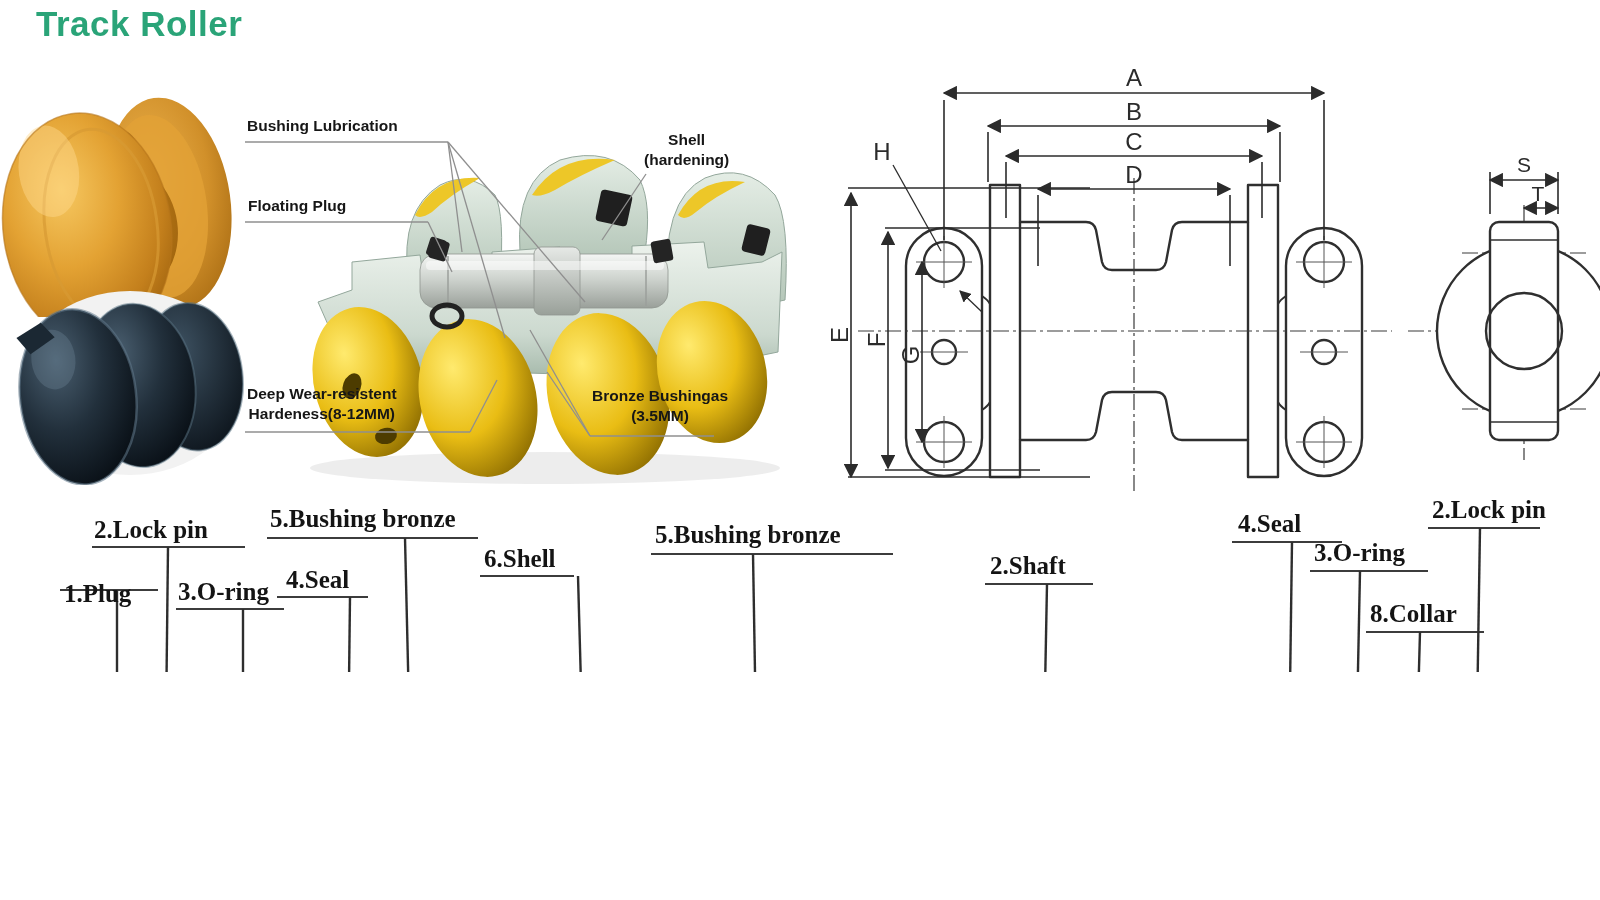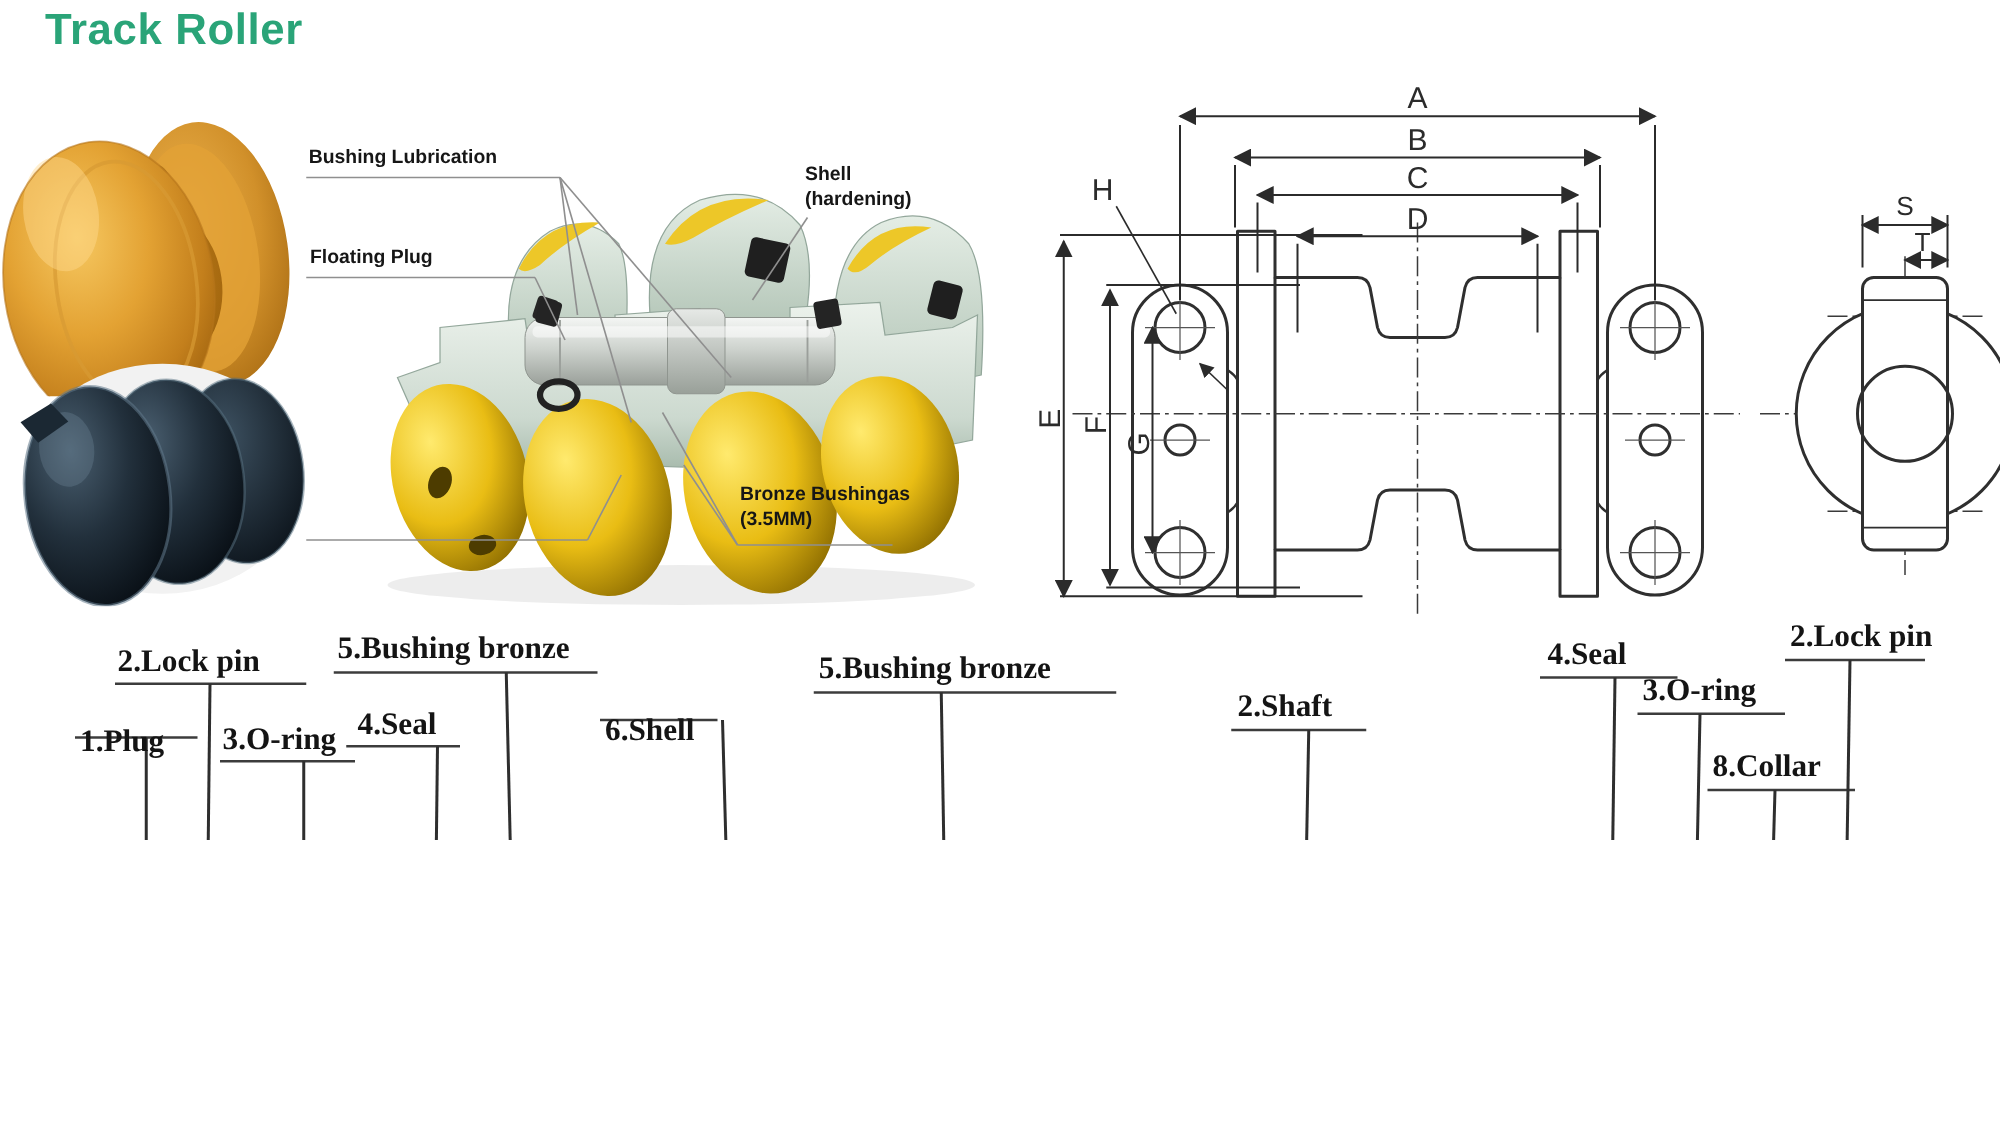--- a/index.html
+++ b/index.html
@@ -1,17 +1,17 @@
 <!DOCTYPE html>
 <html><head>
 <meta charset="utf-8">
 <style>
   html,body{margin:0;padding:0;background:#fff;}
   #canvas{position:relative;width:1600px;height:672px;background:#ffffff;overflow:hidden;
-          font-family:"Liberation Sans",sans-serif;}
+          font-family:"Liberation Sans",sans-serif;text-align:center;}
   .abs{position:absolute;}
   #page-title{left:36px;top:4px;font-size:35px;font-weight:700;color:#2aa478;letter-spacing:0.5px;}
   .cut-label{font-size:15.5px;font-weight:700;color:#161616;line-height:20px;white-space:nowrap;}
   .exp-label{font-family:"Liberation Serif",serif;font-size:25px;font-weight:700;color:#141414;white-space:nowrap;}
   svg{display:block;}
   .dimtxt{font-family:"Liberation Sans",sans-serif;font-size:24px;font-weight:500;fill:#2b2b2b;}
   .dimtxt-s{font-family:"Liberation Sans",sans-serif;font-size:21px;font-weight:500;fill:#2b2b2b;}
 </style>
 </head>
 <body>
@@ -417,31 +417,35 @@
       <line x1="1420" y1="632" x2="1417" y2="740"></line>
     </g>
   </svg>
 
   <div class="abs cut-label" style="left:247px;top:116px">Bushing Lubrication</div>
   <div class="abs cut-label" style="left:248px;top:196px">Floating Plug</div>
   <div class="abs cut-label" style="left:644px;top:130px">
     <div>Shell</div>
     <div>(hardening)</div>
   </div>
+  <div class="abs cut-label" style="left:247px;top:384px">
+    <div>Deep Wear-resistent</div>
+    <div>Hardeness(8-12MM)</div>
+  </div>
   <div class="abs cut-label" style="left:592px;top:386px">
     <div>Bronze Bushingas</div>
     <div>(3.5MM)</div>
   </div>
 
   <div class="abs exp-label" style="left:94px;top:516px">2.Lock pin</div>
   <div class="abs exp-label" style="left:64px;top:580px">1.Plug</div>
   <div class="abs exp-label" style="left:178px;top:578px">3.O-ring</div>
   <div class="abs exp-label" style="left:286px;top:566px">4.Seal</div>
   <div class="abs exp-label" style="left:270px;top:505px">5.Bushing bronze</div>
-  <div class="abs exp-label" style="left:484px;top:571px">6.Shell</div>
+  <div class="abs exp-label" style="left:484px;top:545px">6.Shell</div>
   <div class="abs exp-label" style="left:655px;top:521px">5.Bushing bronze</div>
   <div class="abs exp-label" style="left:990px;top:552px">2.Shaft</div>
   <div class="abs exp-label" style="left:1238px;top:510px">4.Seal</div>
   <div class="abs exp-label" style="left:1432px;top:496px">2.Lock pin</div>
   <div class="abs exp-label" style="left:1314px;top:539px">3.O-ring</div>
   <div class="abs exp-label" style="left:1370px;top:600px">8.Collar</div>
 
 </div>
 
 </body></html>

